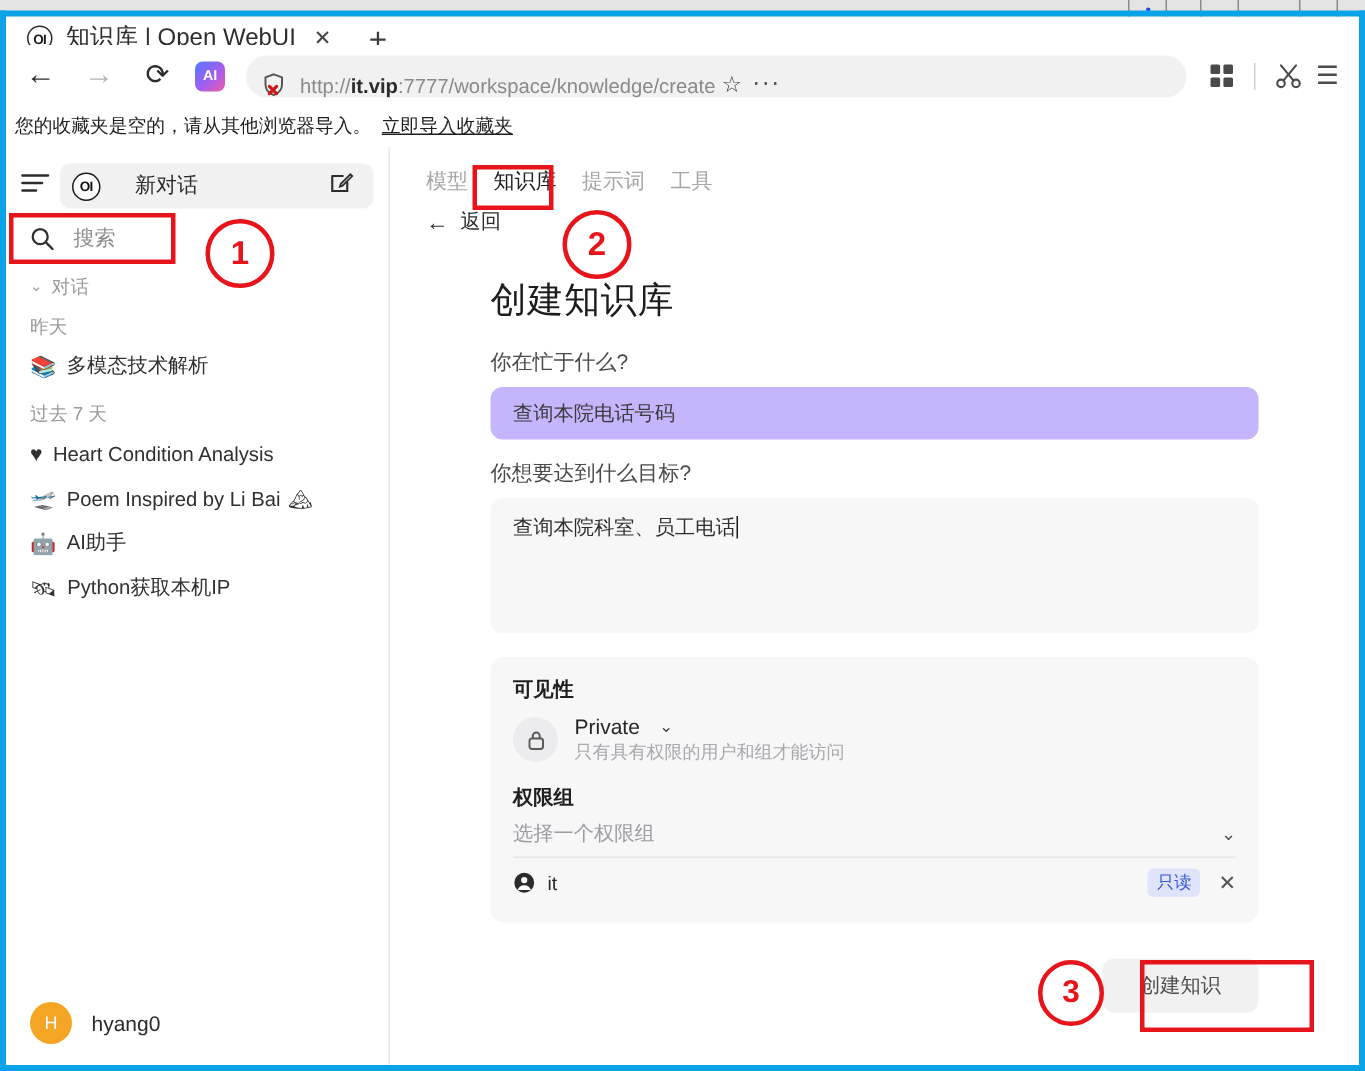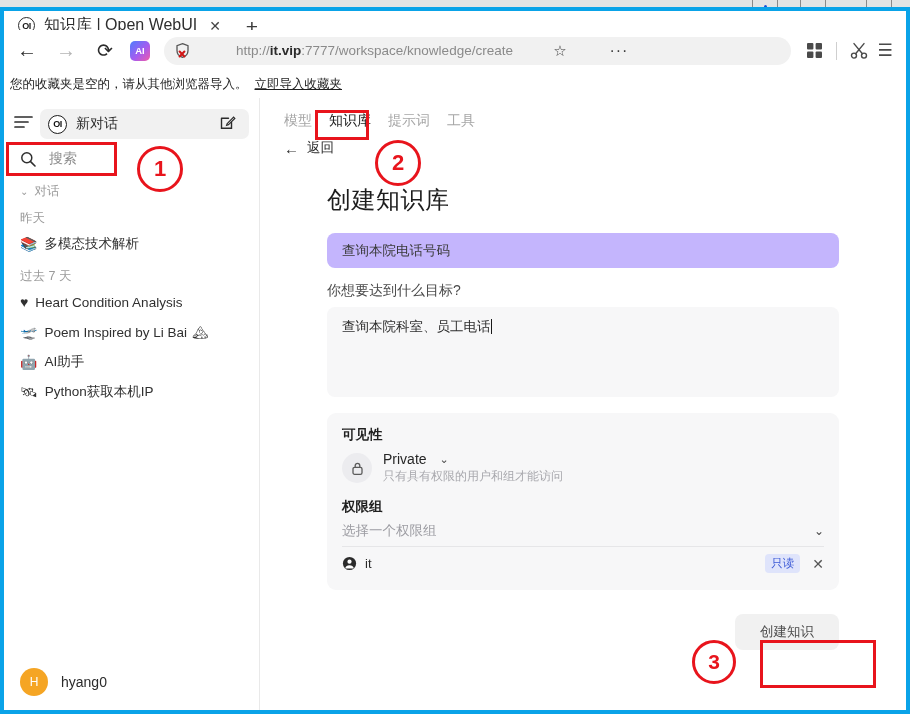--- a/index.html
+++ b/index.html
@@ -123,24 +123,23 @@
     color:#fff; font-size: 9.5px; font-weight: bold;
     display: flex; align-items: center; justify-content: center;
     flex: none;
   }
   .omnibox {
     margin-left: 14px;
     height: 28px;
     flex: 1;
     background: #f1f1f1;
     border-radius: 14px;
-    display: flex; align-items: center;
+    display: flex; align-items: flex-end;
     padding: 0 10px;
     min-width: 0;
-    gap: 36px;
   }
   .shield {
     position: relative;
     width: 17px; height: 17px; flex: none;
     margin-right: 9px;
   }
   .shield svg { display: block; }
   .url { font-size: 13.5px; color: #8a8a8a; white-space: nowrap; overflow: hidden; }
   .url b { color: #2b2b2b; font-weight: bold; }
   .omni-star { width: 22px; font-size: 15px; color: #3c3c3c; text-align: center; flex: none; }
@@ -197,21 +196,21 @@
     padding: 0 8px;
     margin-left: 4px;
   }
   .oi-badge {
     width: 19px; height: 19px; border-radius: 50%;
     background: #ffffff; border: 1.5px solid #1b1b1b;
     color: #111; font-size: 9px; font-weight: bold;
     display: flex; align-items: center; justify-content: center;
     letter-spacing: -0.5px; flex: none;
   }
-  .sb-newchat-label { margin-left: 9px; font-size: 14px; color: #2b2b2b; }
+  .sb-newchat-label { margin-left: 23px; font-size: 14px; color: #2b2b2b; }
   .sb-pencil { width: 22px; margin-left: auto; color: #2c2c2c; flex:none; }
 
   .sb-row {
     display: flex; align-items: center;
     height: 31px;
     margin: 2px 10px;
     padding: 0 6px;
     border-radius: 7px;
     font-size: 14px;
     color: #2b2b2b;
@@ -541,20 +540,21 @@
       </div>
 
       <div class="back-row">
         <span class="arr">←</span>
         <span>返回</span>
       </div>
 
       <div class="form">
         <div class="form-title">创建知识库</div>
 
+        <div class="field-label">你在忙于什么?</div>
         <div class="text-input">查询本院电话号码</div>
 
         <div class="gap"></div>
 
         <div class="field-label">你想要达到什么目标?</div>
         <div class="text-area"><span>查询本院科室、员工电话</span><span class="caret"></span></div>
 
         <div class="card">
           <div class="card-label">可见性</div>
 

